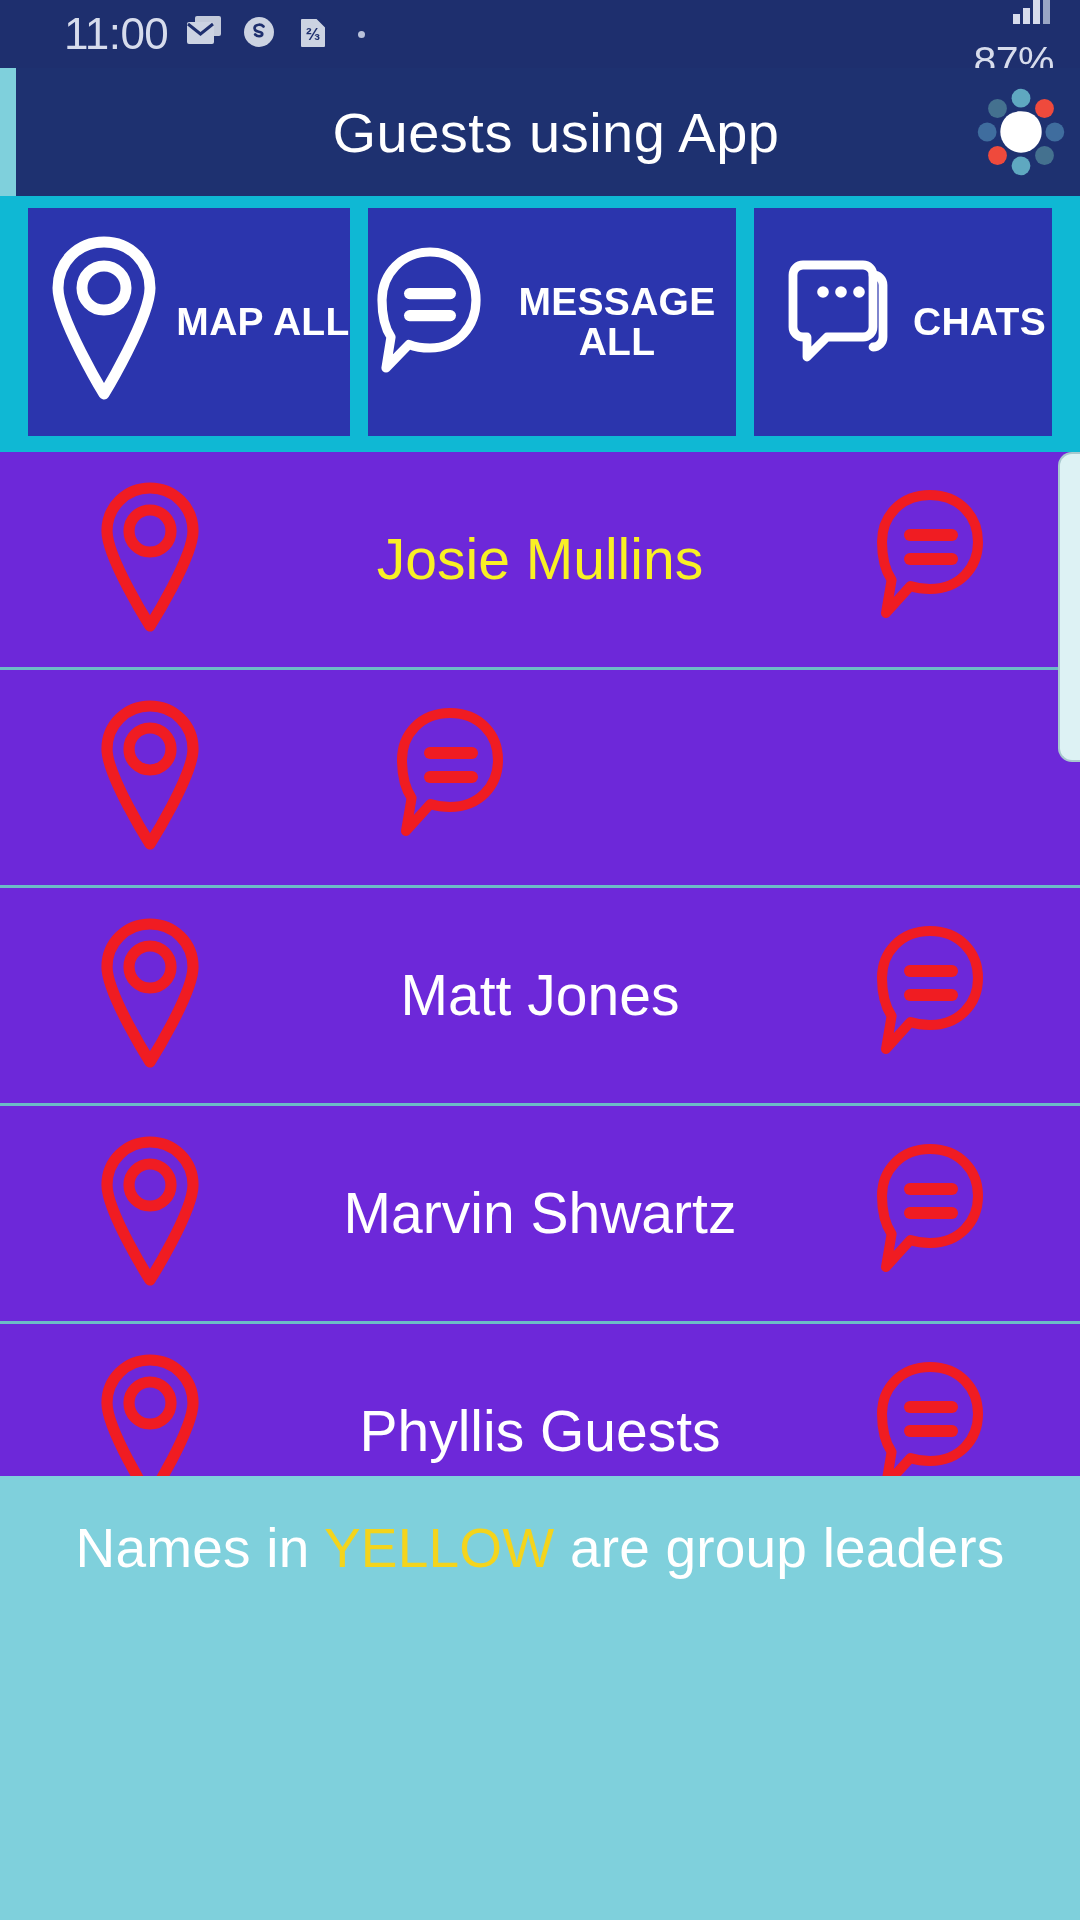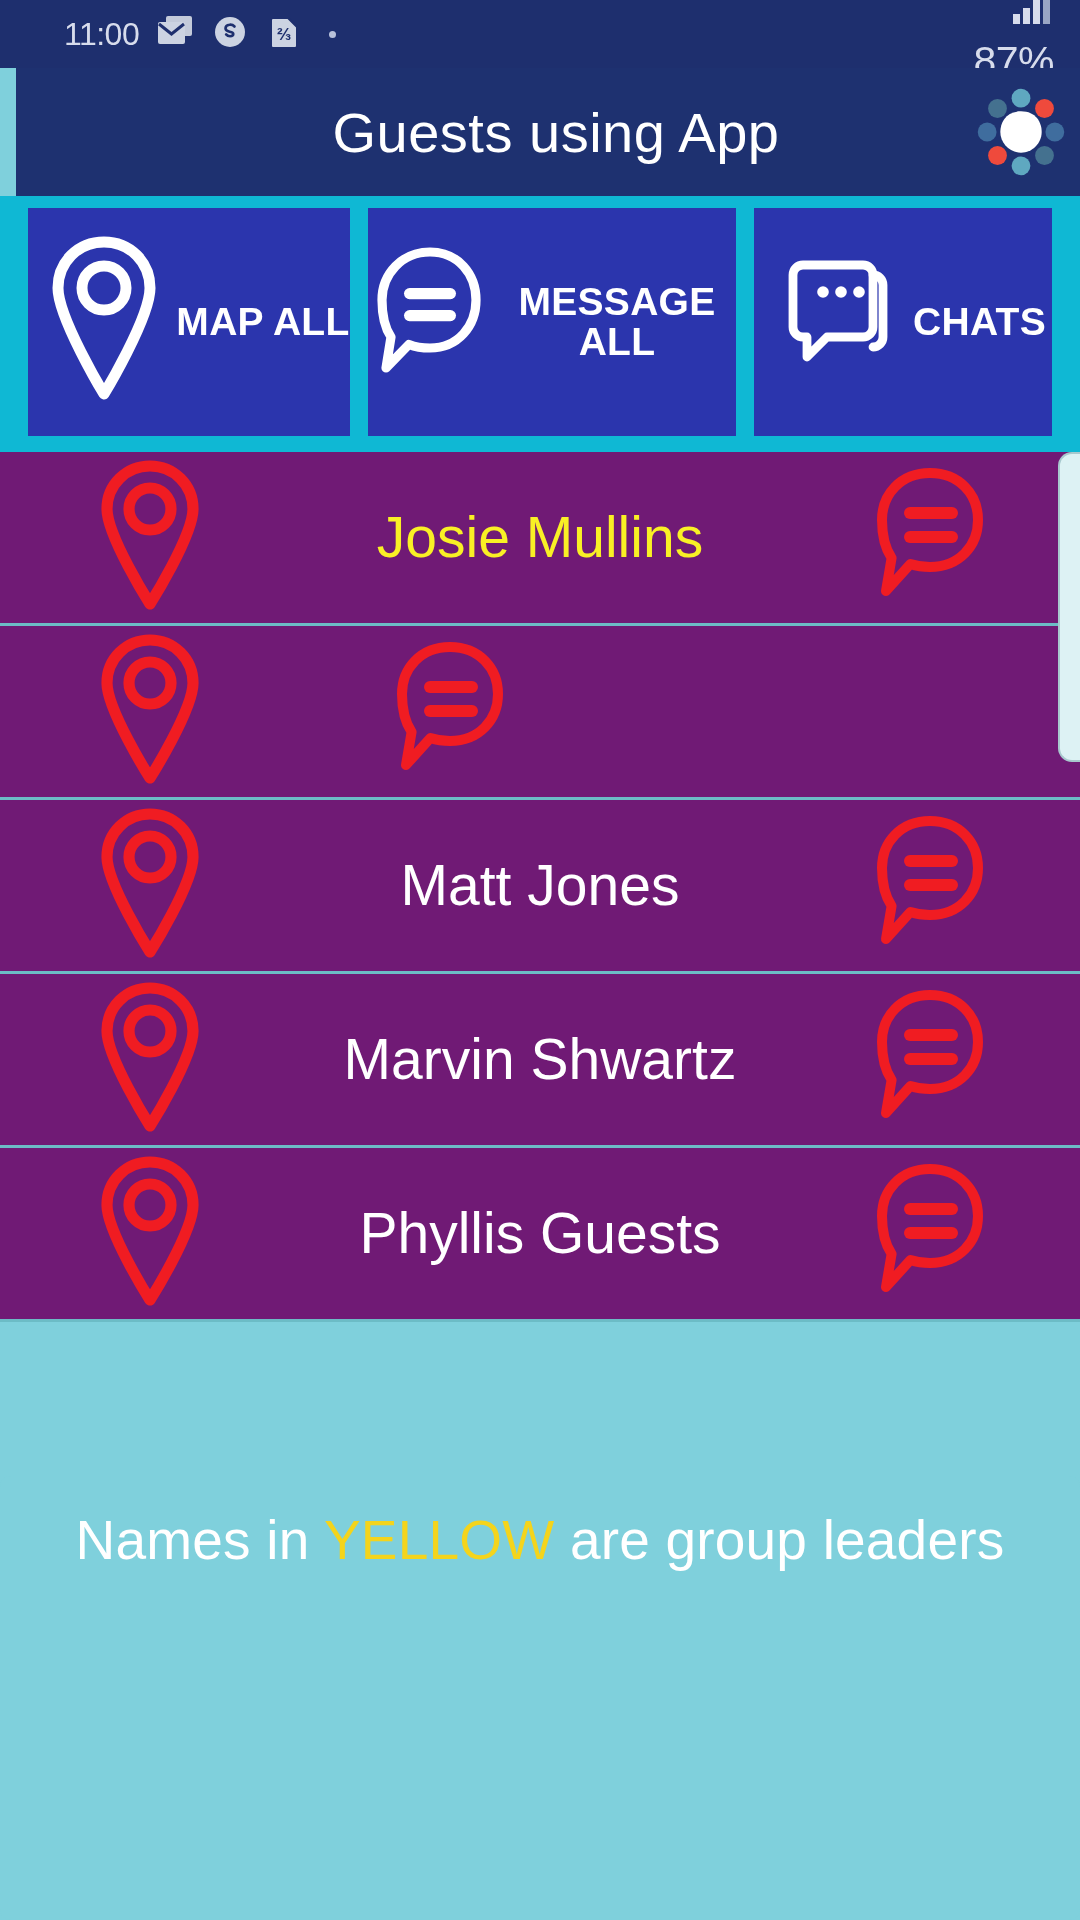--- a/index.html
+++ b/index.html
@@ -34,21 +34,21 @@
     box-sizing: border-box;
     padding: 0 26px 0 64px;
   }
   .status-left {
     display: flex;
     align-items: center;
     gap: 16px;
   }
   .status-clock {
     color: #d7dcec;
-    font-size: 32px;
+    font-size: 44px;
     letter-spacing: -0.5px;
     line-height: 1;
     font-family: "Liberation Sans", sans-serif;
   }
   .sbicon { display: block; }
   .status-dot {
     width: 7px; height: 7px;
     border-radius: 50%;
     background: #b9c2db;
     margin-left: 10px;
@@ -133,26 +133,26 @@
   .guest-list {
     position: absolute;
     top: 452px; left: 0;
     width: 1080px;
     height: 1 px;
     height: 1024px;
     background: #7fd0dc;
   }
   .guest-row {
     position: relative;
-    height: 174px;
+    height: 218px;
     display: flex;
     align-items: center;
     box-sizing: border-box;
     border-bottom: 3px solid #6cbcc6;
-    background: #701a75;
+    background: #6d28d9;
   }
   .cell-pin {
     flex: 0 0 300px;
     display: flex;
     align-items: center;
     justify-content: center;
     cursor: pointer;
   }
   .cell-name {
     flex: 1 1 auto;
@@ -207,23 +207,22 @@
   .footer-banner {
     position: absolute;
     left: 0;
     top: 1476px;
     width: 1080px;
     height: 444px;
     background: #7fd0dc;
     display: flex;
     align-items: flex-start;
     justify-content: center;
-    padding-top: 32px;
-    box-sizing: border-box;
-    border-radius: 11px;
+    padding-top: 40px;
+    box-sizing: border-box;
   }
   .footer-text {
     color: #ffffff;
     font-size: 55px;
     letter-spacing: 0.2px;
     white-space: nowrap;
     font-family: "Liberation Sans", sans-serif;
   }
   .footer-text .hl { color: #f4d41c; }
 </style>

